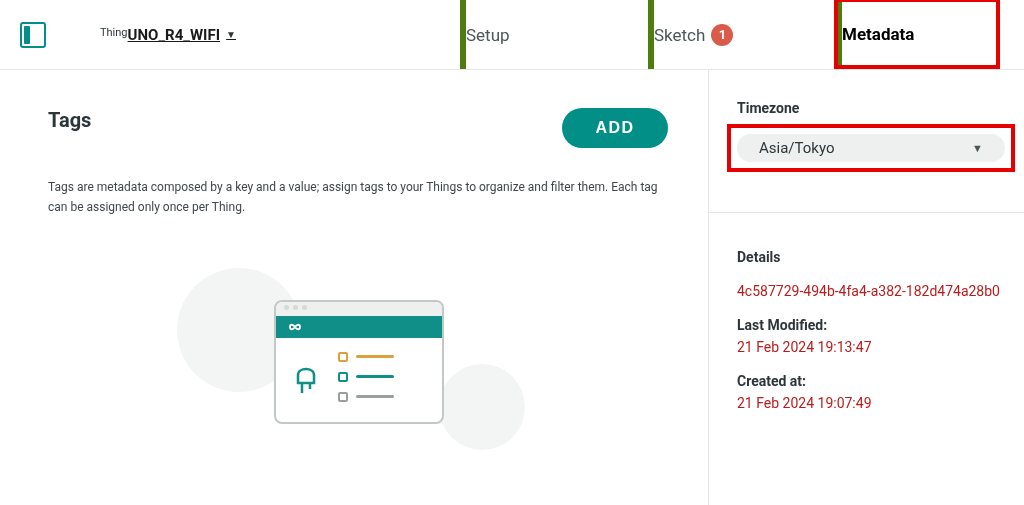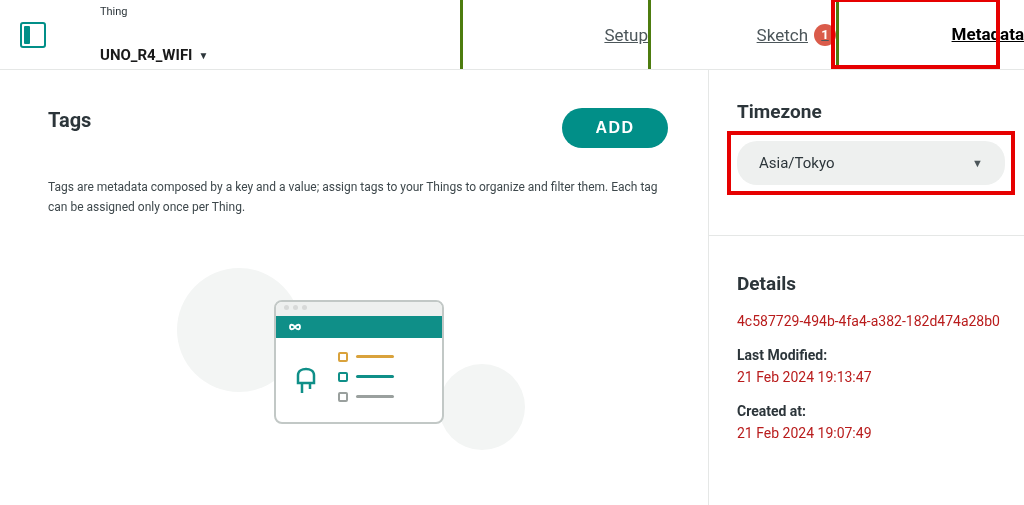--- a/index.html
+++ b/index.html
@@ -35,57 +35,56 @@
     margin-right: 54px;
     cursor: pointer;
   }
   .sidebar-toggle .bar {
     width: 6px;
     background: #018f88;
     border-radius: 1px;
   }
   .thing-block {
     display: flex;
-    flex-direction: column;
-    gap: 24px;
+    flex-direction: row;
   }
   .thing-label {
     font-size: 11px;
     color: #2c353a;
     margin-bottom: 4px;
   }
   .thing-name {
     font-size: 15px;
     font-weight: 700;
     color: #1a1a1a;
     display: flex;
     align-items: center;
     cursor: pointer;
+    text-decoration: underline;
   }
   .thing-caret {
     margin-left: 6px;
     font-size: 10px;
     color: #2c353a;
   }
   .tabs {
     flex: 1;
     display: flex;
     align-items: stretch;
   }
   .tab {
     flex: 1;
     display: flex;
     align-items: center;
-    justify-content: flex-end;
+    justify-content: flex-start;
     font-size: 17px;
     color: #4c565a;
-    border-left: 3px solid #4d7c0f;
+    border-left: 6px solid #4d7c0f;
     cursor: pointer;
     position: relative;
-    text-decoration: underline;
   }
   .tab.active {
     color: #000;
     font-weight: 700;
     border-bottom: 2px solid #fff;
   }
   .tab .badge {
     display: inline-flex;
     align-items: center;
     justify-content: center;
@@ -137,28 +136,28 @@
     font-size: 12px;
     line-height: 1.65;
     color: #3e484c;
   }
   .sidecol {
     width: 316px;
     border-left: 1px solid #e5e7e6;
     padding: 30px 20px 0 28px;
   }
   .sidecol h3 {
-    font-size: 19px;
+    font-size: 14px;
     font-weight: 700;
     color: #2c353a;
     margin-bottom: 18px;
   }
   .tz-select {
     width: 268px;
-    height: 44px;
+    height: 28px;
     background: #eef0ef;
     border: none;
     border-radius: 20px;
     display: flex;
     align-items: center;
     justify-content: space-between;
     padding: 0 22px;
     font-size: 15px;
     color: #2c353a;
     cursor: pointer;

